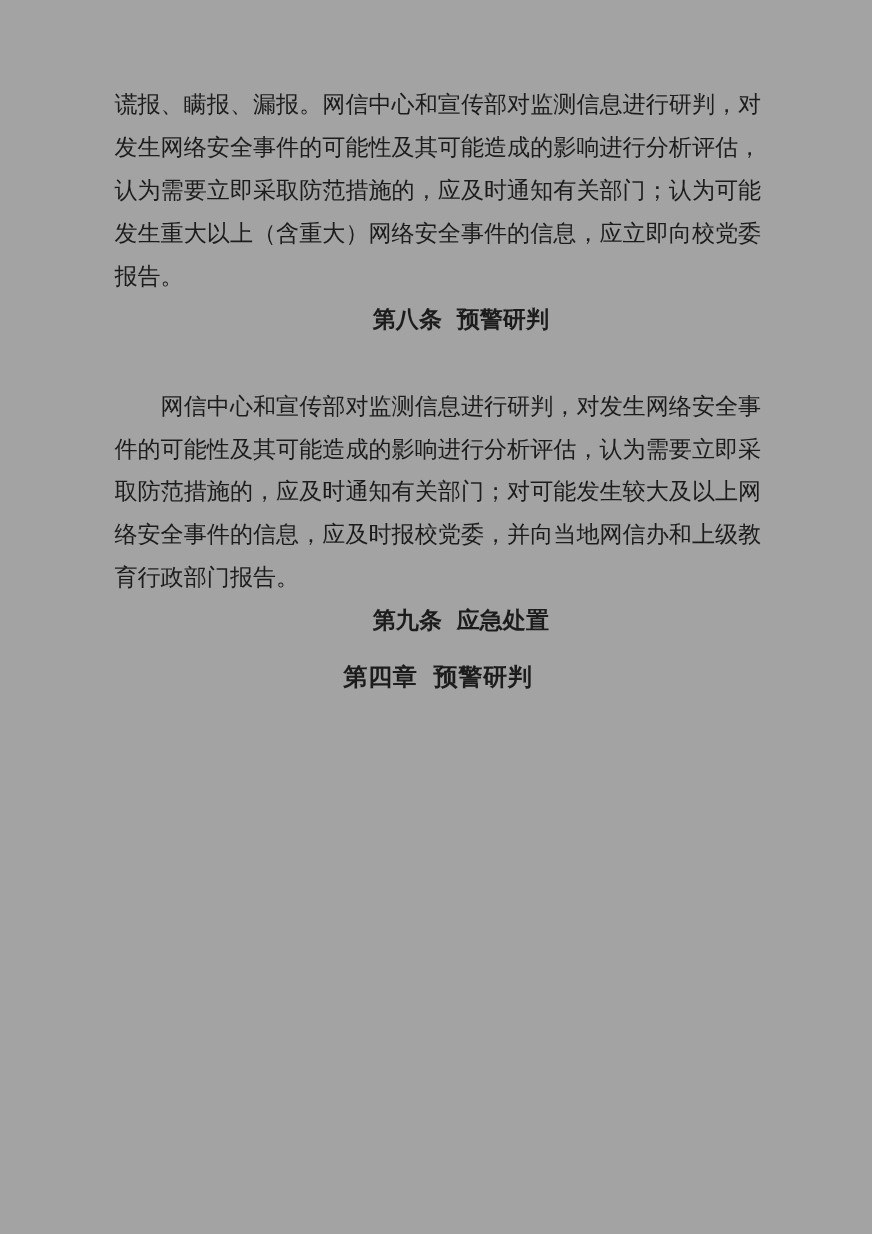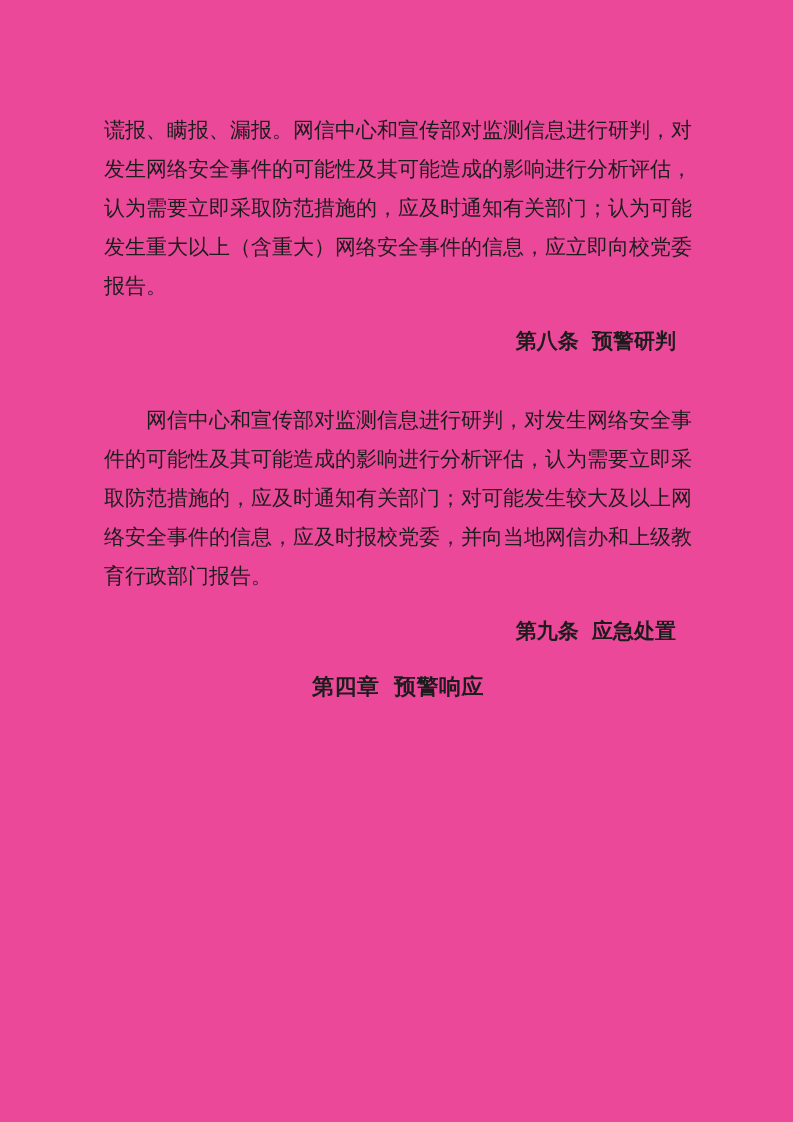--- a/index.html
+++ b/index.html
@@ -4,45 +4,45 @@
 <style>
   html, body {
     margin: 0;
     padding: 0;
     background: #ffffff;
   }
   .page {
     position: relative;
     width: 793px;
     height: 1122px;
-    background: #ec4899;
+    background: #a3a3a3;
     box-sizing: border-box;
-    padding: 111px 101px 0 104px;
+    padding: 76px 101px 0 104px;
     font-family: "Liberation Serif", serif;
     font-size: 21px;
     line-height: 39px;
     color: #1c1c1c;
     overflow: hidden;
   }
   .para {
     margin: 0;
     text-align: justify;
     text-justify: inter-character;
   }
   .para.indent {
     text-indent: 42px;
     margin-top: 40px;
   }
   .article-heading {
-    margin: 16px;
+    margin: 0;
     font-size: 21px;
     font-weight: bold;
     text-indent: 42px;
     word-spacing: 8px;
-    text-align: right;
+    text-align: center;
   }
   .chapter-heading {
     margin: 12px 0 0 0;
     font-family: "Liberation Sans", sans-serif;
     font-size: 22px;
     font-weight: bold;
     text-align: center;
     text-indent: 0;
     word-spacing: 8px;
     letter-spacing: 0.5px;
@@ -55,14 +55,14 @@
   <p class="para">谎报、瞒报、漏报。网信中心和宣传部对监测信息进行研判，对发生网络安全事件的可能性及其可能造成的影响进行分析评估，认为需要立即采取防范措施的，应及时通知有关部门；认为可能发生重大以上（含重大）网络安全事件的信息，应立即向校党委报告。</p>
 
   <h3 class="article-heading">第八条 预警研判</h3>
 
   <p class="para indent">网信中心和宣传部对监测信息进行研判，对发生网络安全事件的可能性及其可能造成的影响进行分析评估，认为需要立即采取防范措施的，应及时通知有关部门；对可能发生较大及以上网络安全事件的信息，应及时报校党委，并向当地网信办和上级教育行政部门报告。</p>
 
   <h3 class="article-heading">第九条 应急处置</h3>
 
 
 
-  <h2 class="chapter-heading">第四章 预警响应</h2>
+  <h2 class="chapter-heading">第四章 预警研判</h2>
 </div>
 
 </body></html>

